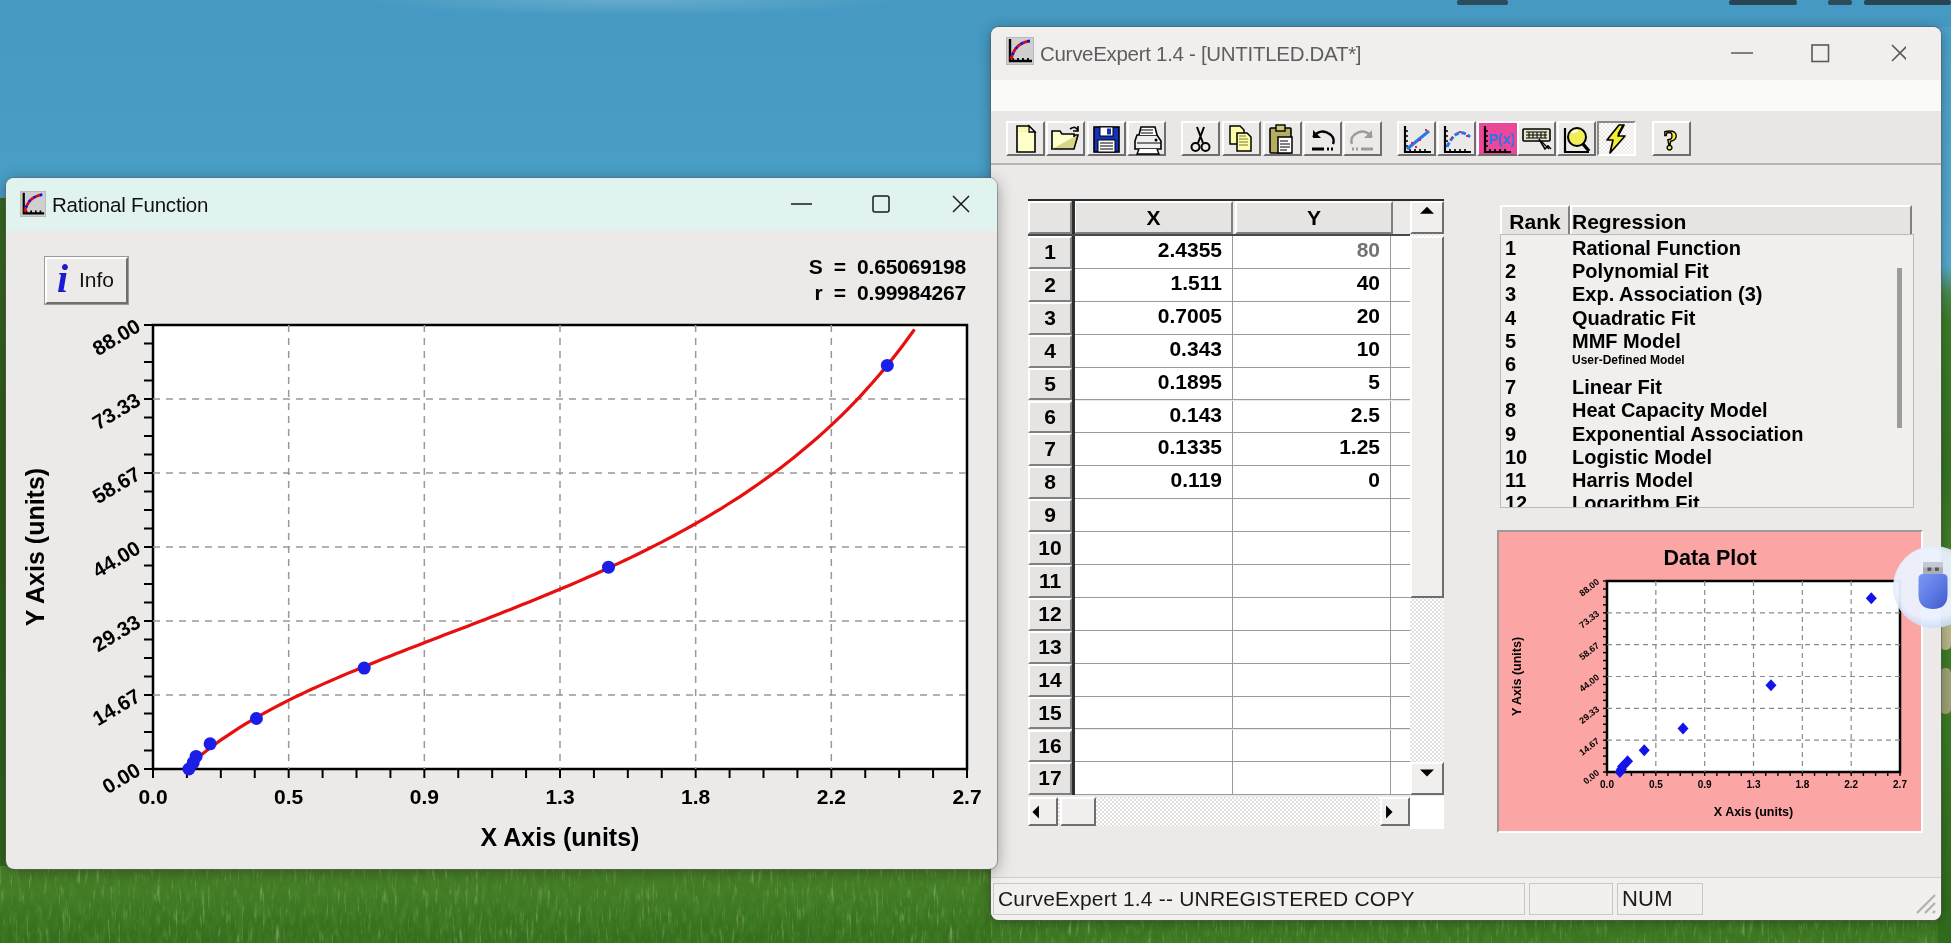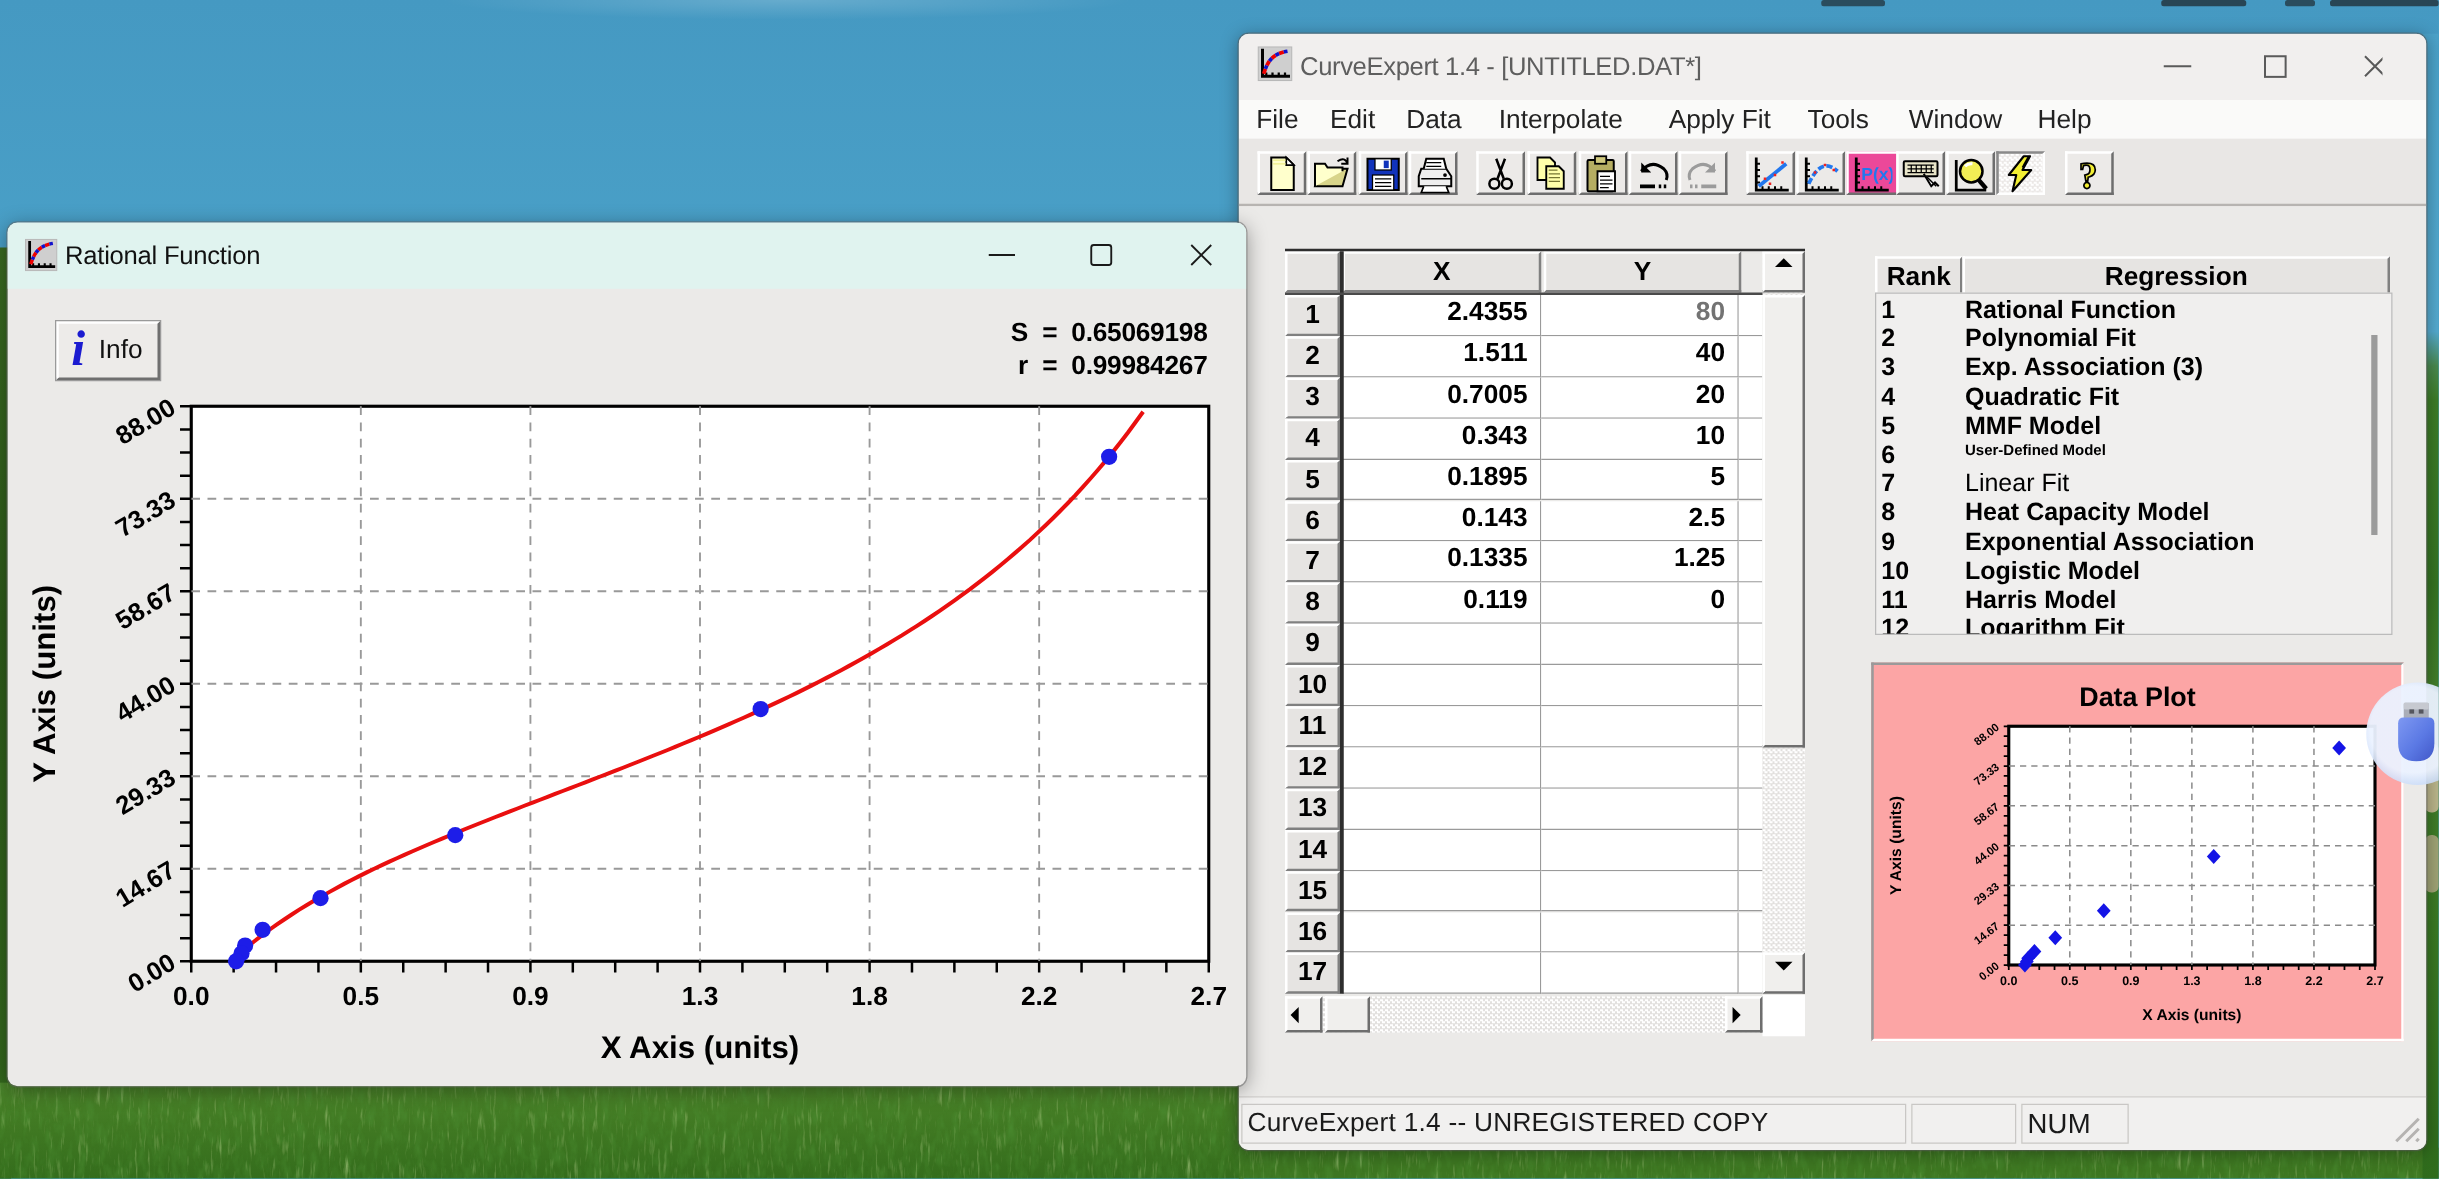--- a/index.html
+++ b/index.html
@@ -69,30 +69,20 @@
   <div class="abs" style="left:49px;top:0;height:53px;display:flex;align-items:center;
     font-size:20.5px;letter-spacing:-0.3px;color:#5e5e5e;">CurveExpert&nbsp;1.4&nbsp;-&nbsp;[UNTITLED.DAT*]</div>
 
   <svg class="abs" style="left:735px;top:0" width="180" height="53" viewBox="0 0 180 53">
     <path d="M5 26 H27" stroke="#5a5a5a" stroke-width="1.6"></path>
     <rect x="86" y="18" width="16.5" height="16.5" fill="none" stroke="#5a5a5a" stroke-width="1.6"></rect>
     <path d="M166 18 L182 34 M182 18 L166 34" stroke="#5a5a5a" stroke-width="1.6"></path>
   </svg>
 
   <div class="abs" style="left:0;top:53px;width:100%;height:31px;background:#fafaf9;"></div>
-  <div class="abs" style="left:0;top:53px;width:100%;height:31px;font-size:21px;color:#222;">
-    <span class="abs" style="left:14px;top:4px;">File</span>
-    <span class="abs" style="left:73px;top:4px;">Edit</span>
-    <span class="abs" style="left:134px;top:4px;">Data</span>
-    <span class="abs" style="left:208px;top:4px;">Interpolate</span>
-    <span class="abs" style="left:344px;top:4px;">Apply Fit</span>
-    <span class="abs" style="left:455px;top:4px;">Tools</span>
-    <span class="abs" style="left:536px;top:4px;">Window</span>
-    <span class="abs" style="left:639px;top:4px;">Help</span>
-  </div>
 
   <div class="abs" style="left:0;top:84px;width:100%;height:52px;background:#e9e7e5;border-bottom:2px solid #b7b4b1;"></div>
   <div id="toolbar" class="abs" style="left:0;top:84px;width:100%;height:50px;">
       <div class="abs" style="left:15px;top:10px;width:39px;height:35px;background:#eceae8;
     border-top:2px solid #fff;border-left:2px solid #fff;
     border-right:2px solid #6e6e6e;border-bottom:2px solid #6e6e6e;
     box-sizing:border-box;"><svg width="35" height="32" viewBox="0 0 35 32">
           <path d="M9 3 h12 l6 6 v20 h-18 z" fill="#ffffcc" stroke="#000" stroke-width="1.6"></path>
           <path d="M21 3 l6 6 h-6 z" fill="#fff" stroke="#000" stroke-width="1.4"></path>
           <path d="M10.5 5 h10 M10.5 8 h10" stroke="#eeee88" stroke-width="1"></path>
@@ -470,36 +460,36 @@
       <div class="abs" style="left:44px;top:0;width:2.5px;height:594.3px;background:#2e2e2e;"></div>
       <div class="abs" style="left:0;top:33px;width:382px;height:2px;background:#4a4a4a;"></div>
     </div>
 
   <div id="regr" class="abs" style="left:509px;top:178px;">
       <div class="abs" style="left:0px;top:0;width:70px;height:33px;background:#e6e4e2;
   border-top:2px solid #fff;border-left:2px solid #fff;border-right:2px solid #808080;border-bottom:2px solid #808080;box-sizing:border-box;
   font-weight:bold;font-size:21px;text-align:center;line-height:29px;color:#000;">Rank</div>
       <div class="abs" style="left:70px;top:0;width:342px;height:33px;background:#e6e4e2;
   border-top:2px solid #fff;border-left:2px solid #fff;border-right:2px solid #808080;border-bottom:2px solid #808080;box-sizing:border-box;
-  font-weight:bold;font-size:21px;text-align:center;line-height:29px;color:#000;">Regression</div>
+  font-weight:bold;font-size:21px;text-align:left;line-height:29px;color:#000;">Regression</div>
       <div class="abs" style="left:0;top:29px;width:412px;height:272px;background:#f0efee;border:1px solid #bbb;overflow:hidden;">
         <div class="abs" style="left:4px;top:2px;font-weight:bold;font-size:20px;color:#000;">1</div>
         <div class="abs" style="left:71px;top:2px;font-weight:bold;font-size:20px;color:#000;">Rational Function</div>
         <div class="abs" style="left:4px;top:25.2px;font-weight:bold;font-size:20px;color:#000;">2</div>
         <div class="abs" style="left:71px;top:25.2px;font-weight:bold;font-size:20px;color:#000;">Polynomial Fit</div>
         <div class="abs" style="left:4px;top:48.4px;font-weight:bold;font-size:20px;color:#000;">3</div>
         <div class="abs" style="left:71px;top:48.4px;font-weight:bold;font-size:20px;color:#000;">Exp. Association (3)</div>
         <div class="abs" style="left:4px;top:71.6px;font-weight:bold;font-size:20px;color:#000;">4</div>
         <div class="abs" style="left:71px;top:71.6px;font-weight:bold;font-size:20px;color:#000;">Quadratic Fit</div>
         <div class="abs" style="left:4px;top:94.8px;font-weight:bold;font-size:20px;color:#000;">5</div>
         <div class="abs" style="left:71px;top:94.8px;font-weight:bold;font-size:20px;color:#000;">MMF Model</div>
         <div class="abs" style="left:4px;top:118px;font-weight:bold;font-size:20px;color:#000;">6</div>
         <div class="abs" style="left:71px;top:118px;font-weight:bold;font-size:12px;color:#000;">User-Defined Model</div>
         <div class="abs" style="left:4px;top:141.2px;font-weight:bold;font-size:20px;color:#000;">7</div>
-        <div class="abs" style="left:71px;top:141.2px;font-weight:normal;font-size:20px;color:#000;">Linear Fit</div>
+        <div class="abs" style="left:71px;top:141.2px;font-weight:bold;font-size:20px;color:#000;">Linear Fit</div>
         <div class="abs" style="left:4px;top:164.4px;font-weight:bold;font-size:20px;color:#000;">8</div>
         <div class="abs" style="left:71px;top:164.4px;font-weight:bold;font-size:20px;color:#000;">Heat Capacity Model</div>
         <div class="abs" style="left:4px;top:187.6px;font-weight:bold;font-size:20px;color:#000;">9</div>
         <div class="abs" style="left:71px;top:187.6px;font-weight:bold;font-size:20px;color:#000;">Exponential Association</div>
         <div class="abs" style="left:4px;top:210.79999999999998px;font-weight:bold;font-size:20px;color:#000;">10</div>
         <div class="abs" style="left:71px;top:210.79999999999998px;font-weight:bold;font-size:20px;color:#000;">Logistic Model</div>
         <div class="abs" style="left:4px;top:234px;font-weight:bold;font-size:20px;color:#000;">11</div>
         <div class="abs" style="left:71px;top:234px;font-weight:bold;font-size:20px;color:#000;">Harris Model</div>
         <div class="abs" style="left:4px;top:257.2px;font-weight:bold;font-size:20px;color:#000;">12</div>
         <div class="abs" style="left:71px;top:257.2px;font-weight:bold;font-size:20px;color:#000;">Logarithm Fit</div>

